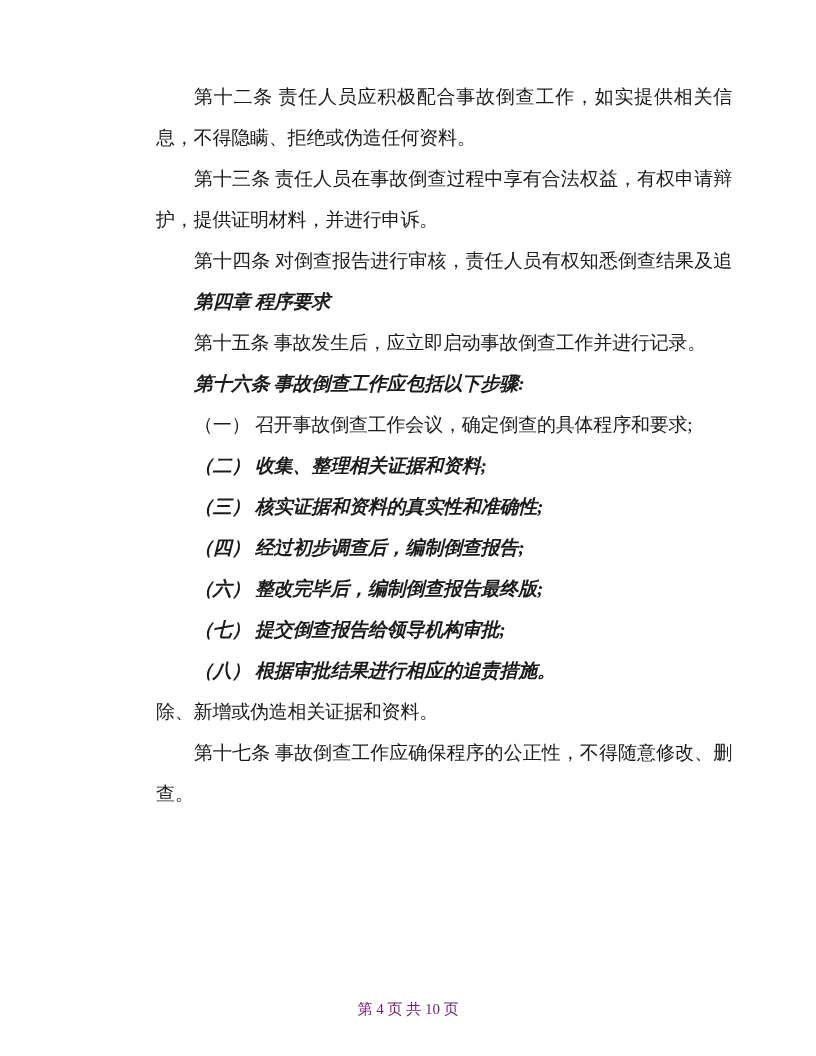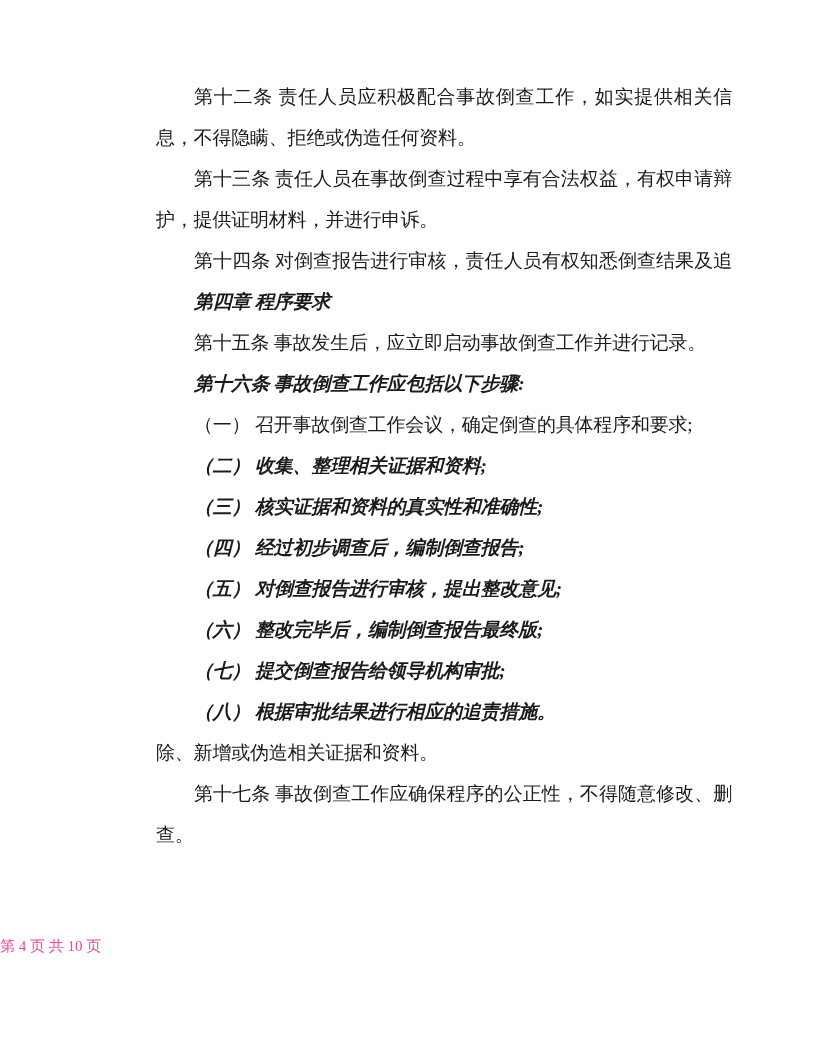--- a/index.html
+++ b/index.html
@@ -37,26 +37,26 @@
     text-align: justify;
     text-align-last: justify;
   }
   .b .line {
     font-weight: 700;
     font-style: italic;
   }
   .footer {
     position: absolute;
     left: 0;
-    top: 936px;
+    top: 999px;
     width: 100%;
-    text-align: left;
+    text-align: center;
     font-size: 15px;
     line-height: 20px;
-    color: #ec4899;
+    color: #701a75;
   }
 </style>
 </head>
 <body>
 
 <div class="page">
   <div class="content">
 
     <div class="para">
       <div class="line first fill">第十二条 责任人员应积极配合事故倒查工作，如实提供相关信</div>
@@ -93,23 +93,20 @@
     </div>
 
     <div class="para b">
       <div class="line first">（三） 核实证据和资料的真实性和准确性;</div>
     </div>
 
     <div class="para b">
       <div class="line first">（四） 经过初步调查后，编制倒查报告;</div>
     </div>
 
-    <div class="para b">
-      <div class="line first">（五） 对倒查报告进行审核，提出整改意见;</div>
-    </div>
 
     <div class="para b">
       <div class="line first">（六） 整改完毕后，编制倒查报告最终版;</div>
     </div>
 
     <div class="para b">
       <div class="line first">（七） 提交倒查报告给领导机构审批;</div>
     </div>
 
     <div class="para b">

